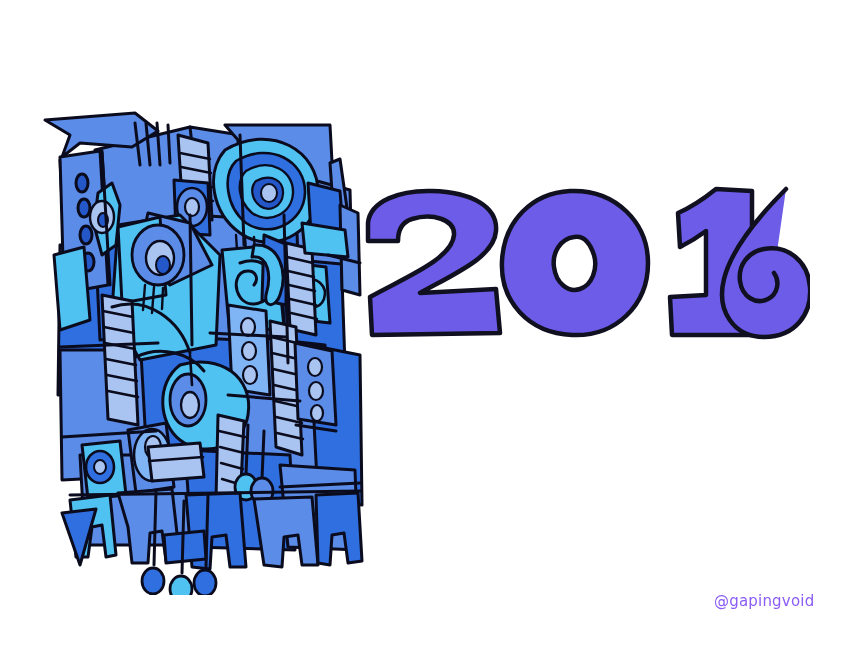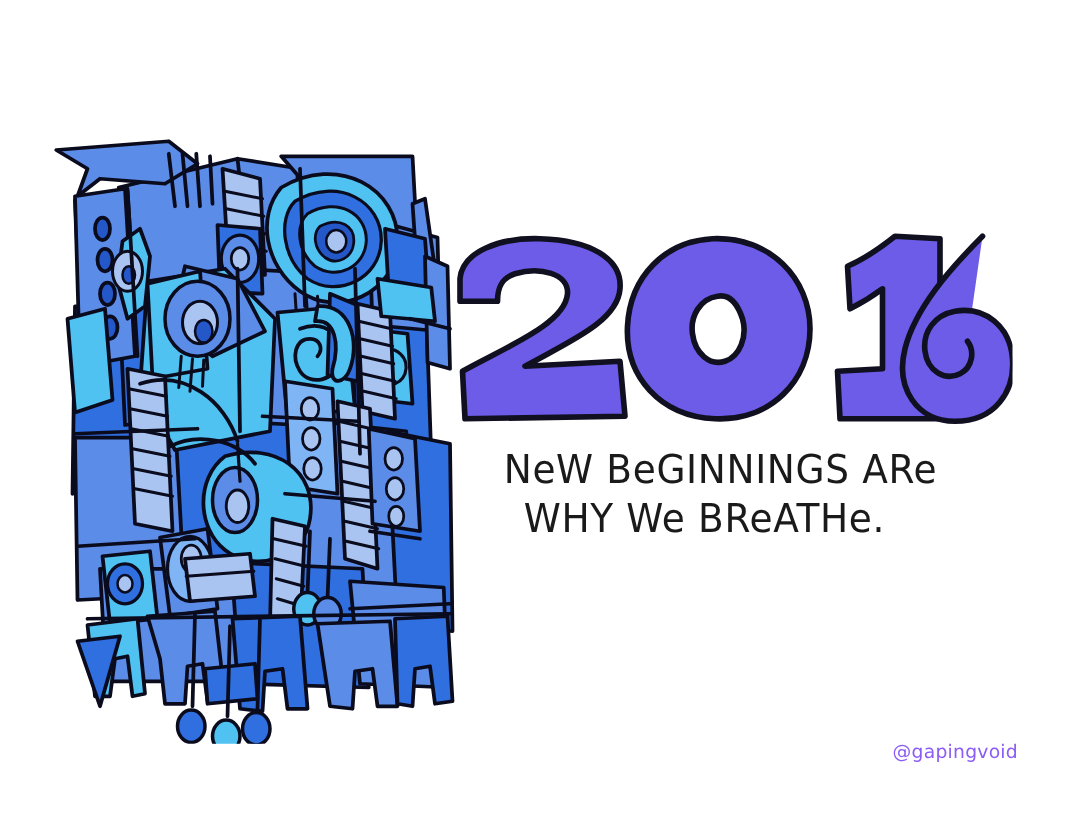--- a/index.html
+++ b/index.html
@@ -273,22 +273,16 @@
       <path d="M318 28 C332 22 346 12 356 4 L392 6 L392 110 L414 110 L416 150 L312 150 L310 112
                L346 110 L346 46 C338 52 328 58 320 62 Z"></path>
 
       <path d="M426 4 C400 30 372 62 364 94 C356 126 374 152 404 152
                C436 152 452 128 450 102 C448 76 428 60 404 64
                C388 67 378 80 380 96 C382 112 396 120 408 114
                C418 109 420 96 414 88"></path>
     </g>
   </svg>
 
-  <div class="tagline" id="tagline-line-1">
-    <span class="tl-txt">NeW BeGINNINGS ARe</span>
-  </div>
-  <div class="tagline" id="tagline-line-2">
-    <span class="tl-txt">WHY We BReATHe.</span>
-  </div>
 
   <div id="signature">@gapingvoid</div>
 
 </div>
 
 </body></html>

